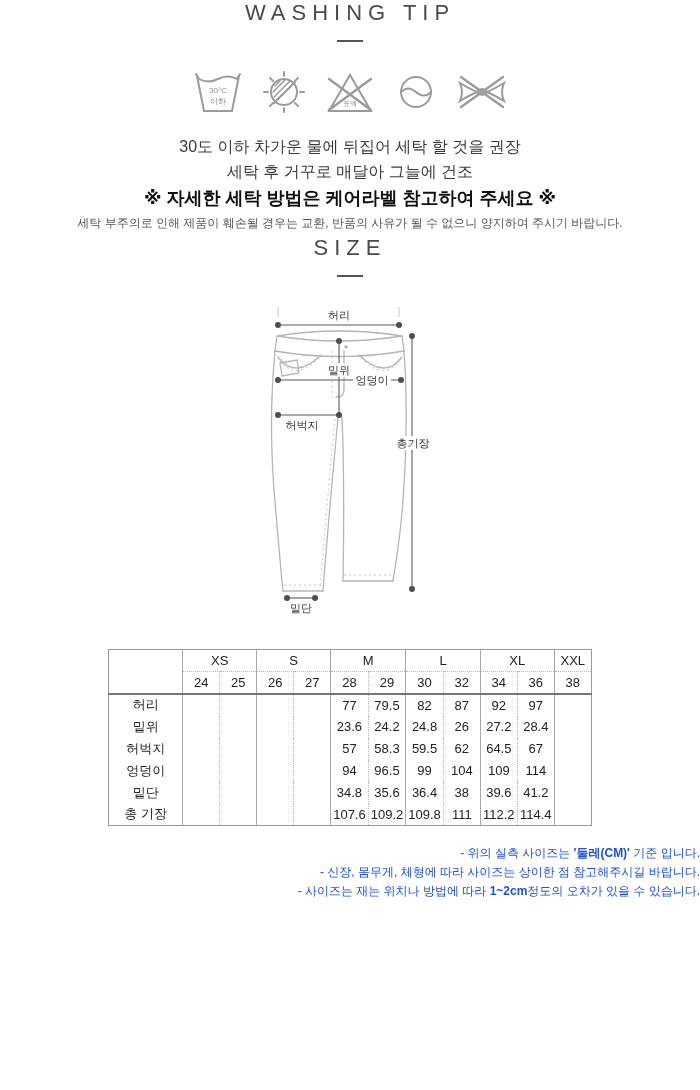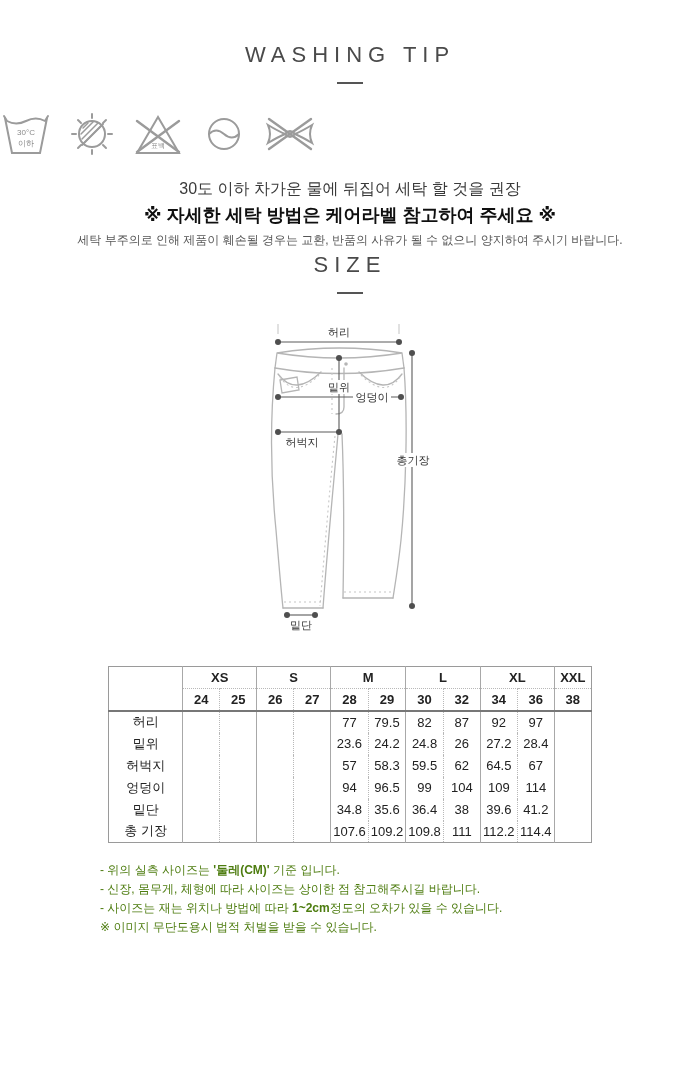--- a/index.html
+++ b/index.html
@@ -3,46 +3,46 @@
 <meta charset="utf-8">
 <style>
   * { margin:0; padding:0; box-sizing:border-box; }
   html,body { background:#fff; }
   .page {
     position:relative; width:700px; height:1090px; margin:0 auto;
     background:#fff; overflow:hidden;
     font-family:"Liberation Sans","DejaVu Sans",sans-serif; color:#3c3c3c;
   }
   .section { text-align:center; }
-  .washing-section { padding-top:42px; }
+  .washing-section { }
   .section-title { font-size:22px; font-weight:400; letter-spacing:6px; color:#4a4a4a; }
   .title-dash { width:26px; border-bottom:2px solid #555; margin:14px auto 0; }
-  .icons-row { margin-top:24px; display:flex; justify-content:flex-start; gap:14px; }
+  .icons-row { margin-top:24px; display:flex; justify-content:center; gap:14px; }
   .care-icon { width:52px; height:52px; }
   .care-icon * { vector-effect:non-scaling-stroke; }
   .wash-lines { margin-top:16px; }
   .wash-line { font-size:16px; line-height:25px; color:#3a3a3a; }
   .wash-bold { font-size:18px; font-weight:bold; color:#0f0f0f; line-height:26px; margin-top:1px; }
   .wash-note { font-size:12px; color:#565656; line-height:24px; }
   .size-section { }
   .pants-svg { margin-top:16px; }
   
   #size-table { border-collapse:collapse; margin:12px auto 0; font-size:13px; color:#222;
                 border:1px solid #9a9a9a; }
   #size-table th, #size-table td { padding:0 2px; height:22px; text-align:center;
                 vertical-align:middle; font-weight:400; }
   #size-table .label-col { width:74px; }
   #size-table th:not(.label-col), #size-table td:not(.label-col) { width:37px; }
   #size-table .bl-solid { border-left:1px solid #a8a8a8; }
   #size-table .bl-dot { border-left:1px dotted #b8b8b8; }
   #size-table thead { border-bottom:2px solid #777; }
-  #size-table thead th { font-weight:bold; }
+  #size-table thead th { font-weight:normal; }
   #size-table .size-th { border-top:1px dotted #b8b8b8; }
   
-  .notes { margin:18px 0 0 100px; text-align:left; font-size:12px; line-height:19px; color:#4d7c0f; }
+  .notes { margin:18px 0 0 100px; text-align:right; font-size:12px; line-height:19px; color:#1d4ed8; }
   .notes b { font-weight:bold; }
 </style>
 </head>
 <body>
 
 <div class="page">
 
   <div class="section washing-section">
     <div class="section-title">WASHING TIP</div>
     <div class="title-dash"></div>
@@ -91,20 +91,21 @@
         <path d="M4,17 Q14,23 21,26 Q14,29 4,35 Q8,26 4,17 Z"></path>
         <path d="M48,17 Q38,23 31,26 Q38,29 48,35 Q44,26 48,17 Z"></path>
         <path d="M21,26 Q26,20 31,26 Q26,32 21,26 Z"></path>
         <line x1="5" y1="11" x2="47" y2="41" stroke-width="2.4"></line>
         <line x1="47" y1="11" x2="5" y2="41" stroke-width="2.4"></line>
       </svg>
     </div>
 
     <div class="wash-lines">
       <div class="wash-line">30도 이하 차가운 물에 뒤집어 세탁 할 것을 권장</div>
+      <div class="wash-line">세탁 후 거꾸로 매달아 그늘에 건조</div>
       <div class="wash-bold">※ 자세한 세탁 방법은 케어라벨 참고하여 주세요 ※</div>
       <div class="wash-note">세탁 부주의로 인해 제품이 훼손될 경우는 교환, 반품의 사유가 될 수 없으니 양지하여 주시기 바랍니다.</div>
     </div>
   </div>
 
   <div class="section size-section">
     <div class="section-title">SIZE</div>
     <div class="title-dash"></div>
 
     
@@ -288,16 +289,15 @@
             <td class="bl-solid"></td>
           </tr>
         </tbody>
     </table>
 
     
     <div class="notes">
       <div><span>- 위의 실측 사이즈는 </span><b>'둘레(CM)'</b><span> 기준 입니다.</span></div>
       <div><span>- 신장, 몸무게, 체형에 따라 사이즈는 상이한 점 참고해주시길 바랍니다.</span><b></b><span></span></div>
       <div><span>- 사이즈는 재는 위치나 방법에 따라 </span><b>1~2cm</b><span>정도의 오차가 있을 수 있습니다.</span></div>
-      <div><span>※ 이미지 무단도용시 법적 처벌을 받을 수 있습니다.</span><b></b><span></span></div>
     </div>
   </div>
 </div>
 
 </body></html>

